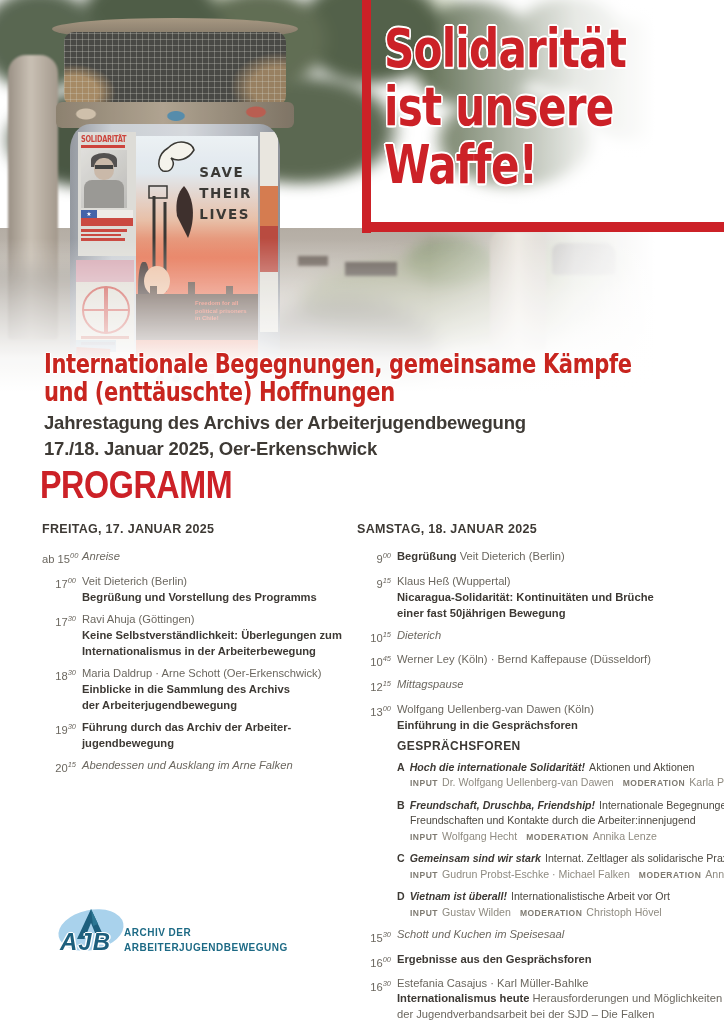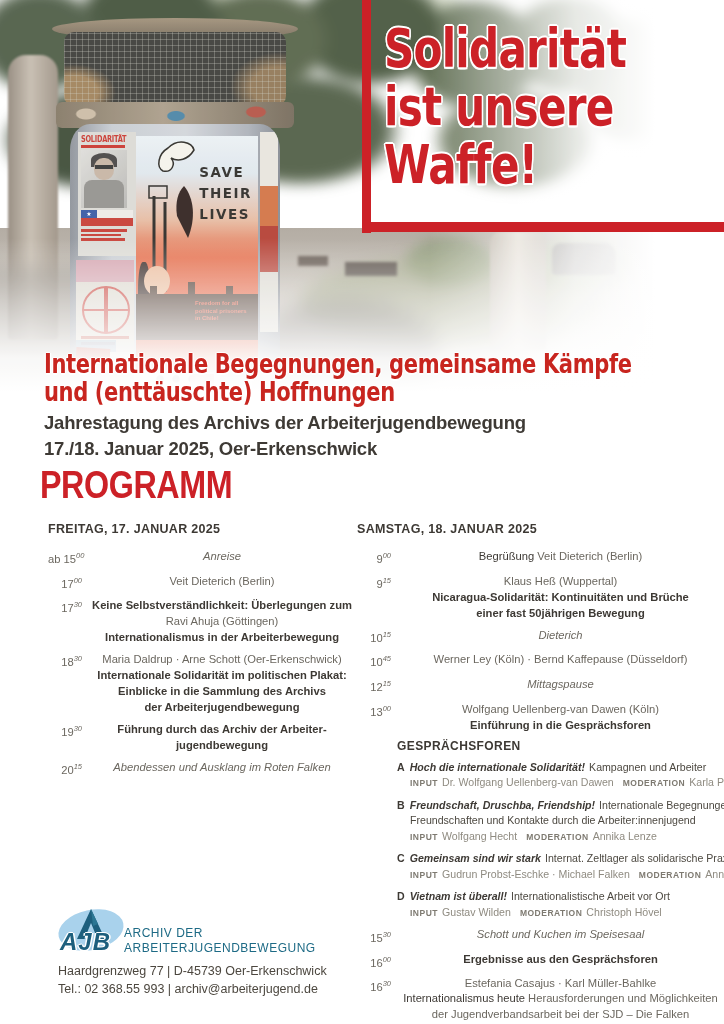--- a/index.html
+++ b/index.html
@@ -134,32 +134,32 @@
   .subtitle{position:absolute;left:44px;top:350px;font-family:"DejaVu Sans",sans-serif;font-weight:bold;color:#c8251f;}
   .subtitle div{font-size:27px;line-height:28px;letter-spacing:-0.5px;transform:scaleX(.78);
     transform-origin:0 50%;white-space:nowrap;
     text-shadow:-1.5px 0 0 #fff,1.5px 0 0 #fff,0 -1.5px 0 #fff,0 1.5px 0 #fff;}
   .meta{position:absolute;left:44px;top:410px;font-weight:bold;color:#3e3a35;font-size:18.5px;line-height:26px;letter-spacing:-0.2px;}
   .program-title{position:absolute;left:40px;top:464px;margin:0;color:#cc2127;font-weight:bold;
     font-size:38px;letter-spacing:-0.5px;transform:scaleX(.85);transform-origin:0 50%;}
 
   
   .col{position:absolute;top:522px;font-size:11.2px;color:#3d3934;}
-  .col-fri{left:42px;width:308px;margin-left:6px;}
+  .col-fri{left:42px;width:308px;}
   .col-sat{left:357px;width:367px;}
   .col-header{font-size:12.5px;font-weight:bold;color:#3d3934;letter-spacing:.3px;margin-bottom:12px;white-space:nowrap;}
   .item{display:flex;margin-bottom:6px;line-height:16px;}
   .time{width:40px;min-width:40px;text-align:right;padding-right:6px;box-sizing:border-box;color:#6b675f;white-space:nowrap;}
   .time sup{font-size:7.5px;font-style:italic;}
-  .content{flex:1;text-align:center;}
+  .content{flex:1;}
   .line{white-space:nowrap;}
   .line.speaker{color:#6b675f;}
   .line.title{font-weight:bold;color:#3d3934;}
   .line.italic{color:#6b675f;font-style:italic;}
-  .line.mix .b{font-weight:normal;color:#3d3934;}
+  .line.mix .b{font-weight:bold;color:#3d3934;}
   .line.mix .r{color:#6b675f;margin-left:3px;}
 
   .forums-wrap{margin-left:40px;}
   .forums-header{font-weight:bold;font-size:12px;letter-spacing:.4px;color:#3d3934;margin:6px 0 7px 0;}
   .forum{margin-bottom:6px;font-size:10.6px;line-height:15.5px;}
   .fline1{white-space:nowrap;}
   .fletter{font-weight:bold;color:#3d3934;margin-right:5px;}
   .ftitle{font-weight:bold;font-style:italic;color:#3d3934;}
   .fdesc{color:#4c4840;margin-left:4px;}
   .fdesc2{color:#4c4840;padding-left:13px;white-space:nowrap;}
@@ -170,21 +170,21 @@
   .aft .item{margin-bottom:5px;line-height:15.5px;}
 
   
   .footer{position:absolute;left:0;top:900px;width:350px;height:110px;}
   .logo-ellipse{position:absolute;left:58px;top:10px;width:66px;height:40px;border-radius:50%;
     background:#a9d2ec;transform:rotate(-12deg);}
   .logo-tent{position:absolute;left:72px;top:6px;}
   .ajb{position:absolute;left:60px;top:28px;font-size:24px;font-weight:bold;font-style:italic;
     color:#1d5f7d;letter-spacing:1px;
     text-shadow:-1.5px 0 0 #fff,1.5px 0 0 #fff,0 -1.5px 0 #fff,0 1.5px 0 #fff;}
-  .org{position:absolute;left:124px;top:26px;font-size:12px;line-height:14.5px;font-weight:normal;
+  .org{position:absolute;left:124px;top:26px;font-size:10px;line-height:14.5px;font-weight:bold;
     color:#1d6a85;letter-spacing:.5px;}
   .addr{position:absolute;left:58px;top:62px;font-size:12.5px;line-height:18px;color:#4c473f;}
 </style>
 </head>
 <body>
 
 <div class="page">
 
   <div class="hero">
     <div class="scene">
@@ -311,50 +311,50 @@
         <div class="item">
           <div class="time"><span class="pre">ab </span><span>15</span><sup>00</sup></div>
           <div class="content">
             <div class="line italic">Anreise</div>
           </div>
         </div>
         <div class="item">
           <div class="time"><span>17</span><sup>00</sup></div>
           <div class="content">
             <div class="line speaker">Veit Dieterich (Berlin)</div>
+            <div class="line title">Begrüßung und Vorstellung des Programms</div>
           </div>
         </div>
         <div class="item">
           <div class="time"><span>17</span><sup>30</sup></div>
           <div class="content">
+            <div class="line speaker">Ravi Ahuja (Göttingen)</div>
             <div class="line title">Keine Selbstverständlichkeit: Überlegungen zum</div>
-            <div class="line speaker">Ravi Ahuja (Göttingen)</div>
             <div class="line title">Internationalismus in der Arbeiterbewegung</div>
           </div>
         </div>
         <div class="item">
           <div class="time"><span>18</span><sup>30</sup></div>
           <div class="content">
             <div class="line speaker">Maria Daldrup · Arne Schott (Oer-Erkenschwick)</div>
-            <div class="line title">Internationale Solidarität im politischen Plakat:</div>
             <div class="line title">Einblicke in die Sammlung des Archivs</div>
             <div class="line title">der Arbeiterjugendbewegung</div>
           </div>
         </div>
         <div class="item">
           <div class="time"><span>19</span><sup>30</sup></div>
           <div class="content">
             <div class="line title">Führung durch das Archiv der Arbeiter-</div>
             <div class="line title">jugendbewegung</div>
           </div>
         </div>
         <div class="item">
           <div class="time"><span>20</span><sup>15</sup></div>
           <div class="content">
-            <div class="line italic">Abendessen und Ausklang im Roten Falken</div>
+            <div class="line italic">Abendessen und Ausklang im Arne Falken</div>
           </div>
         </div>
       </div>
   </div>
 
   <div class="col col-sat">
     <div class="col-header">SAMSTAG, 18. JANUAR 2025</div>
     <div id="sat-morning">
         <div class="item">
           <div class="time"><span>9</span><sup>00</sup></div>
@@ -393,21 +393,21 @@
           <div class="content">
             <div class="line speaker">Wolfgang Uellenberg-van Dawen (Köln)</div>
             <div class="line title">Einführung in die Gesprächsforen</div>
           </div>
         </div>
       </div>
     <div class="forums-wrap">
       <div class="forums-header">GESPRÄCHSFOREN</div>
       <div id="forums">
           <div class="forum">
-            <div class="fline1"><span class="fletter">A</span><span class="ftitle">Hoch die internationale Solidarität!</span><span class="fdesc">Kampagnen und Arbeiter</span></div>
+            <div class="fline1"><span class="fletter">A</span><span class="ftitle">Hoch die internationale Solidarität!</span><span class="fdesc">Aktionen und Aktionen</span></div>
             <div class="fmeta"><span class="flabel">INPUT</span><span class="fname gap">Dr. Wolfgang Uellenberg-van Dawen</span><span class="flabel">MODERATION</span><span class="fname">Karla Presch</span></div>
           </div>
           <div class="forum">
             <div class="fline1"><span class="fletter">B</span><span class="ftitle">Freundschaft, Druschba, Friendship!</span><span class="fdesc">Internationale Begegnungen,</span></div>
             <div class="fdesc2">Freundschaften und Kontakte durch die Arbeiter:innenjugend</div>
             <div class="fmeta"><span class="flabel">INPUT</span><span class="fname gap">Wolfgang Hecht</span><span class="flabel">MODERATION</span><span class="fname">Annika Lenze</span></div>
           </div>
           <div class="forum">
             <div class="fline1"><span class="fletter">C</span><span class="ftitle">Gemeinsam sind wir stark</span><span class="fdesc">Internat. Zeltlager als solidarische Praxis</span></div>
             <div class="fmeta"><span class="flabel">INPUT</span><span class="fname gap">Gudrun Probst-Eschke · Michael Falken</span><span class="flabel">MODERATION</span><span class="fname">Anna Dieren</span></div>
@@ -446,19 +446,15 @@
     <div class="logo-ellipse"></div>
     <svg class="logo-tent" width="38" height="36" viewBox="0 0 38 36">
       <path d="M5 33 L19 3 L33 33 L25.5 33 L19 17 L12.5 33 Z" fill="#1d5f7d"></path>
       <path d="M19 3 L26 18 L21 20 Z" fill="#2b7693"></path>
     </svg>
     <div class="ajb">AJB</div>
     <div class="org">
       <div>ARCHIV DER</div>
       <div>ARBEITERJUGENDBEWEGUNG</div>
     </div>
-    <div class="addr">
-      <div>Haardgrenzweg 77 | D-45739 Oer-Erkenschwick</div>
-      <div>Tel.: 02 368.55 993 | archiv@arbeiterjugend.de</div>
-    </div>
   </div>
 
 </div>
 
 </body></html>

